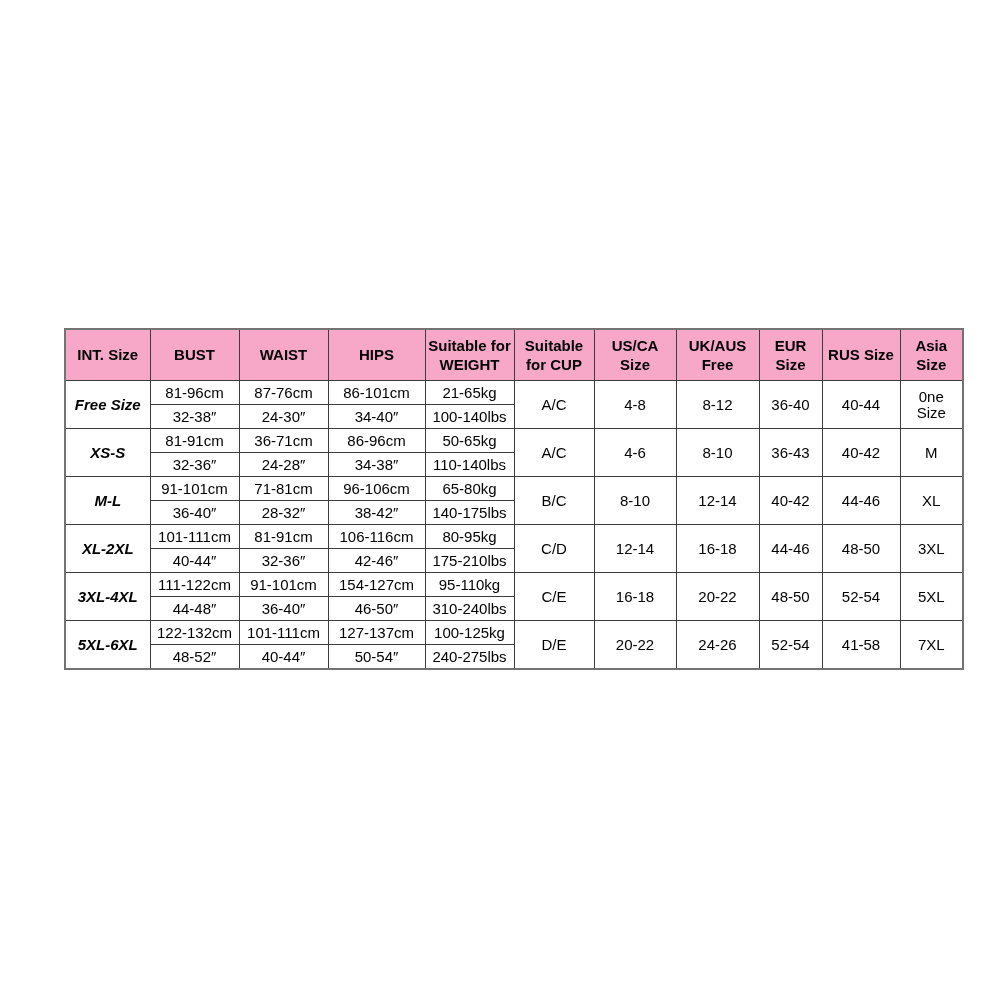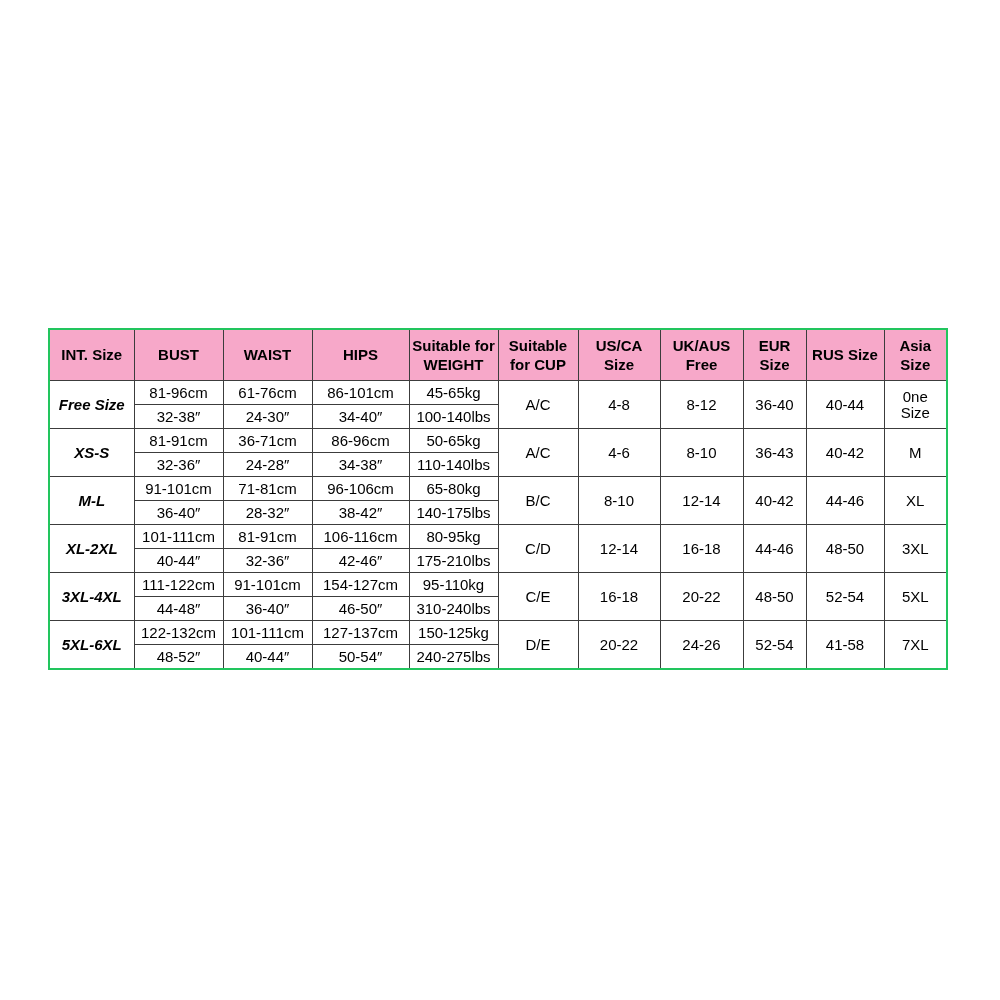--- a/index.html
+++ b/index.html
@@ -9,25 +9,25 @@
   }
   body {
     width: 1000px;
     height: 1000px;
     position: relative;
     font-family: "Liberation Sans", sans-serif;
     color: #000000;
   }
   table.size-chart {
     position: absolute;
-    left: 48px;
+    left: 64px;
     top: 328px;
     border-collapse: collapse;
     table-layout: fixed;
-    border: 2px solid #22c55e;
+    border: 2px solid #737373;
   }
   table.size-chart th,
   table.size-chart td {
     border: 1px solid #3c3c3c;
     text-align: center;
     vertical-align: middle;
     padding: 0 2px;
     overflow: hidden;
   }
   table.size-chart th {
@@ -85,23 +85,23 @@
       <th>RUS Size</th>
       <th>Asia
 Size</th>
     </tr>
   </thead>
   <tbody>
 
     <tr>
       <td rowspan="2" class="size-label">Free Size</td>
       <td>81-96cm</td>
-      <td>61-76cm</td>
+      <td>87-76cm</td>
       <td>86-101cm</td>
-      <td>45-65kg</td>
+      <td>21-65kg</td>
       <td rowspan="2">A/C</td>
       <td rowspan="2">4-8</td>
       <td rowspan="2">8-12</td>
       <td rowspan="2">36-40</td>
       <td rowspan="2">40-44</td>
       <td rowspan="2">0ne Size</td>
     </tr>
     <tr>
       <td>32-38″</td>
       <td>24-30″</td>
@@ -187,21 +187,21 @@
       <td>36-40″</td>
       <td>46-50″</td>
       <td>310-240lbs</td>
     </tr>
 
     <tr>
       <td rowspan="2" class="size-label">5XL-6XL</td>
       <td>122-132cm</td>
       <td>101-111cm</td>
       <td>127-137cm</td>
-      <td>150-125kg</td>
+      <td>100-125kg</td>
       <td rowspan="2">D/E</td>
       <td rowspan="2">20-22</td>
       <td rowspan="2">24-26</td>
       <td rowspan="2">52-54</td>
       <td rowspan="2">41-58</td>
       <td rowspan="2">7XL</td>
     </tr>
     <tr>
       <td>48-52″</td>
       <td>40-44″</td>

